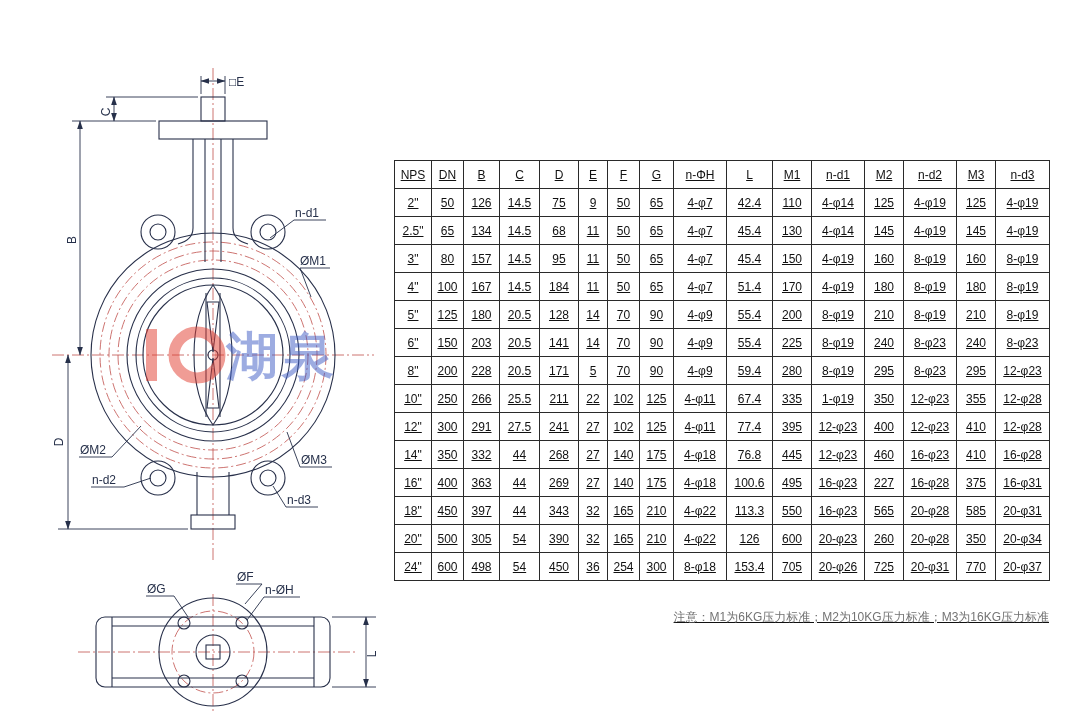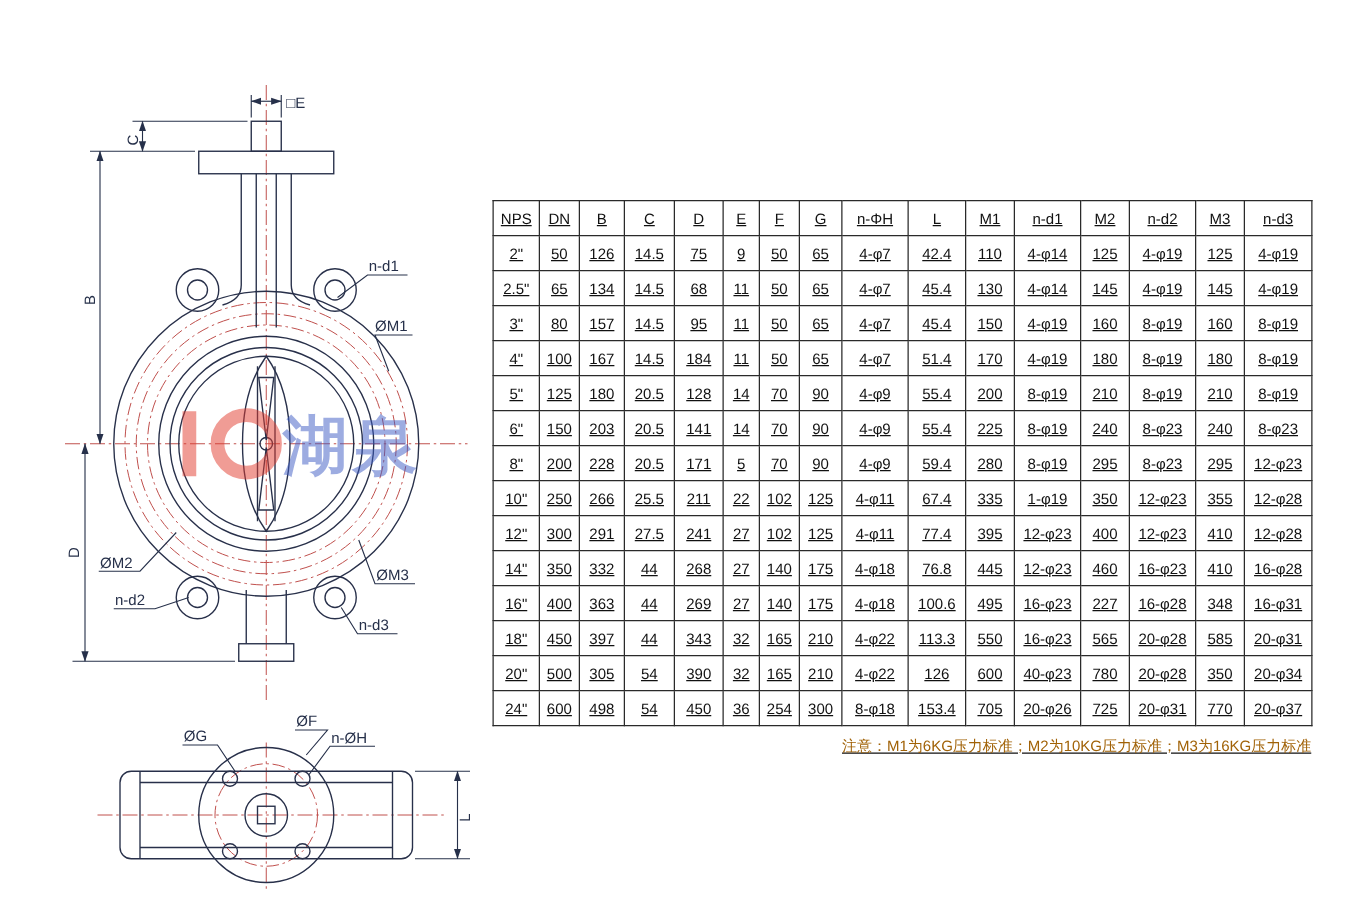--- a/index.html
+++ b/index.html
@@ -40,24 +40,24 @@
     height: 28px;
     text-align: center;
     vertical-align: middle;
     padding: 0 1px;
     font-weight: normal;
     overflow: hidden;
     white-space: nowrap;
   }
   .note {
     width: 655px;
-    margin-top: 8px;
+    margin-top: 28px;
     text-align: right;
     font-size: 12px;
-    color: #a16207;
+    color: #737373;
   }
 </style>
 </head>
 <body>
 
 <div class="sheet">
 
   <svg class="valve" width="400" height="727" viewBox="0 0 400 727">
     <defs>
       <marker id="arr" viewBox="0 0 10 10" refX="9" refY="5" markerWidth="10" markerHeight="10" orient="auto-start-reverse">
@@ -414,21 +414,21 @@
             <td>269</td>
             <td>27</td>
             <td>140</td>
             <td>175</td>
             <td>4-φ18</td>
             <td>100.6</td>
             <td>495</td>
             <td>16-φ23</td>
             <td>227</td>
             <td>16-φ28</td>
-            <td>348</td>
+            <td>375</td>
             <td>16-φ31</td>
           </tr>
           <tr>
             <td>18"</td>
             <td>450</td>
             <td>397</td>
             <td>44</td>
             <td>343</td>
             <td>32</td>
             <td>165</td>
@@ -447,22 +447,22 @@
             <td>500</td>
             <td>305</td>
             <td>54</td>
             <td>390</td>
             <td>32</td>
             <td>165</td>
             <td>210</td>
             <td>4-φ22</td>
             <td>126</td>
             <td>600</td>
-            <td>40-φ23</td>
-            <td>780</td>
+            <td>20-φ23</td>
+            <td>260</td>
             <td>20-φ28</td>
             <td>350</td>
             <td>20-φ34</td>
           </tr>
           <tr>
             <td>24"</td>
             <td>600</td>
             <td>498</td>
             <td>54</td>
             <td>450</td>

